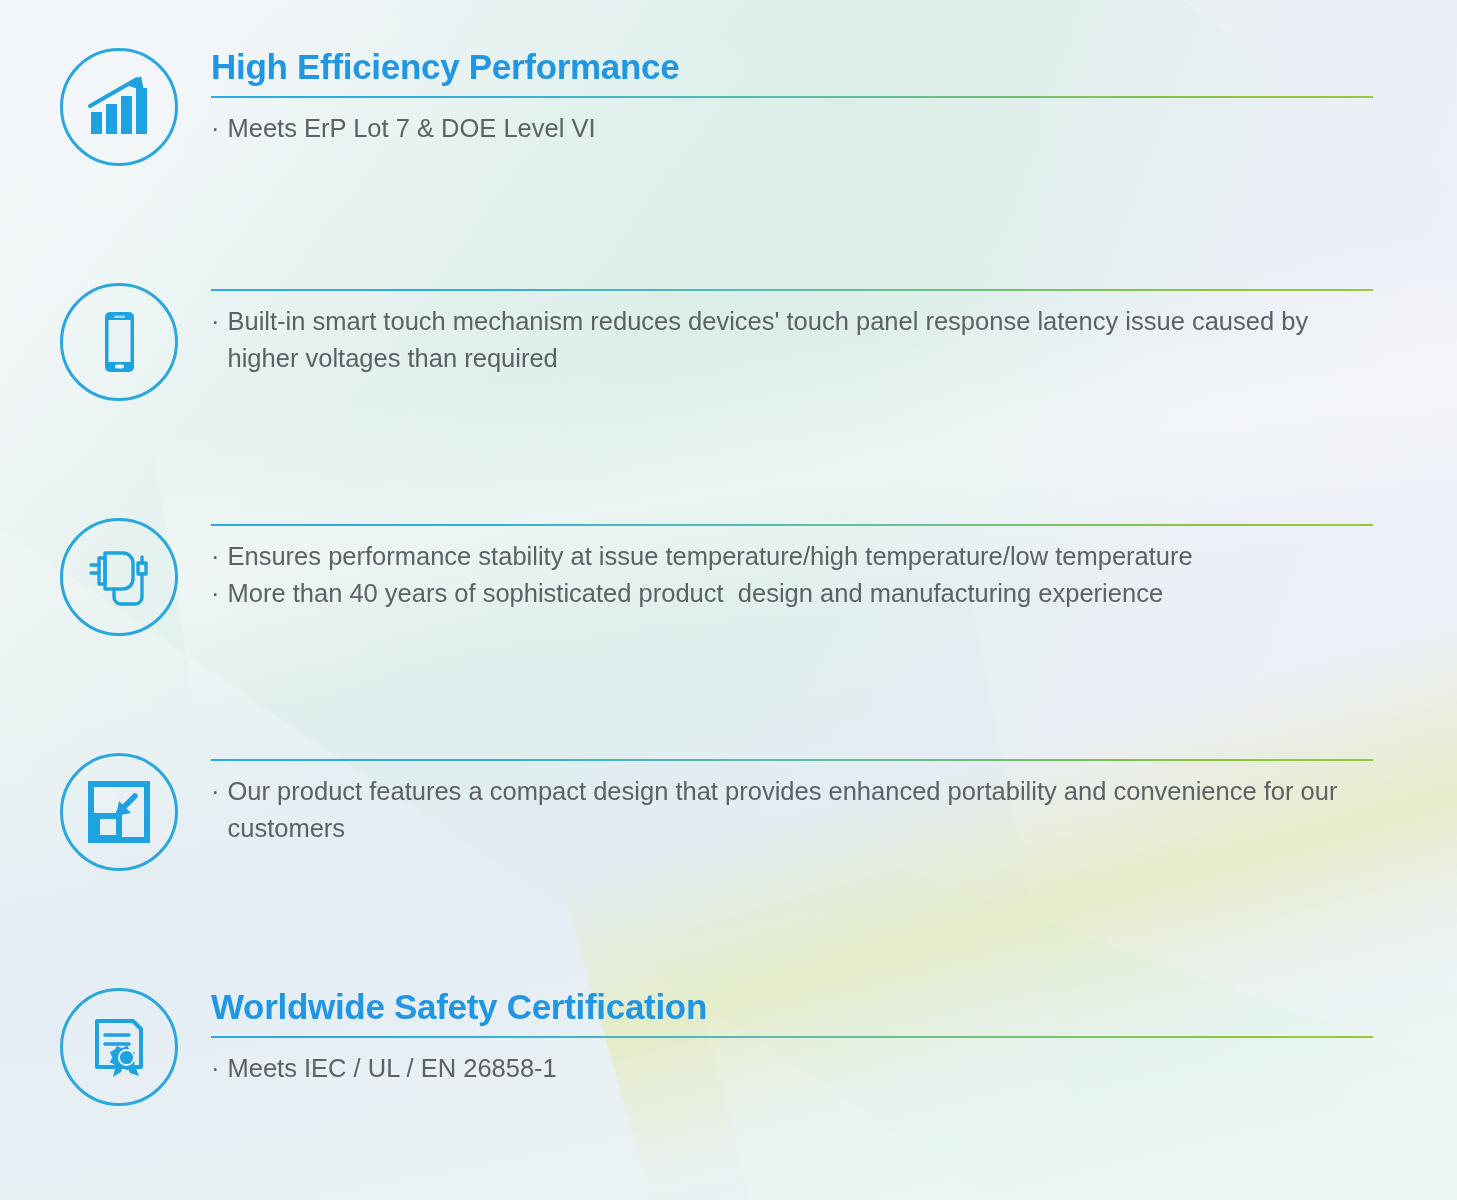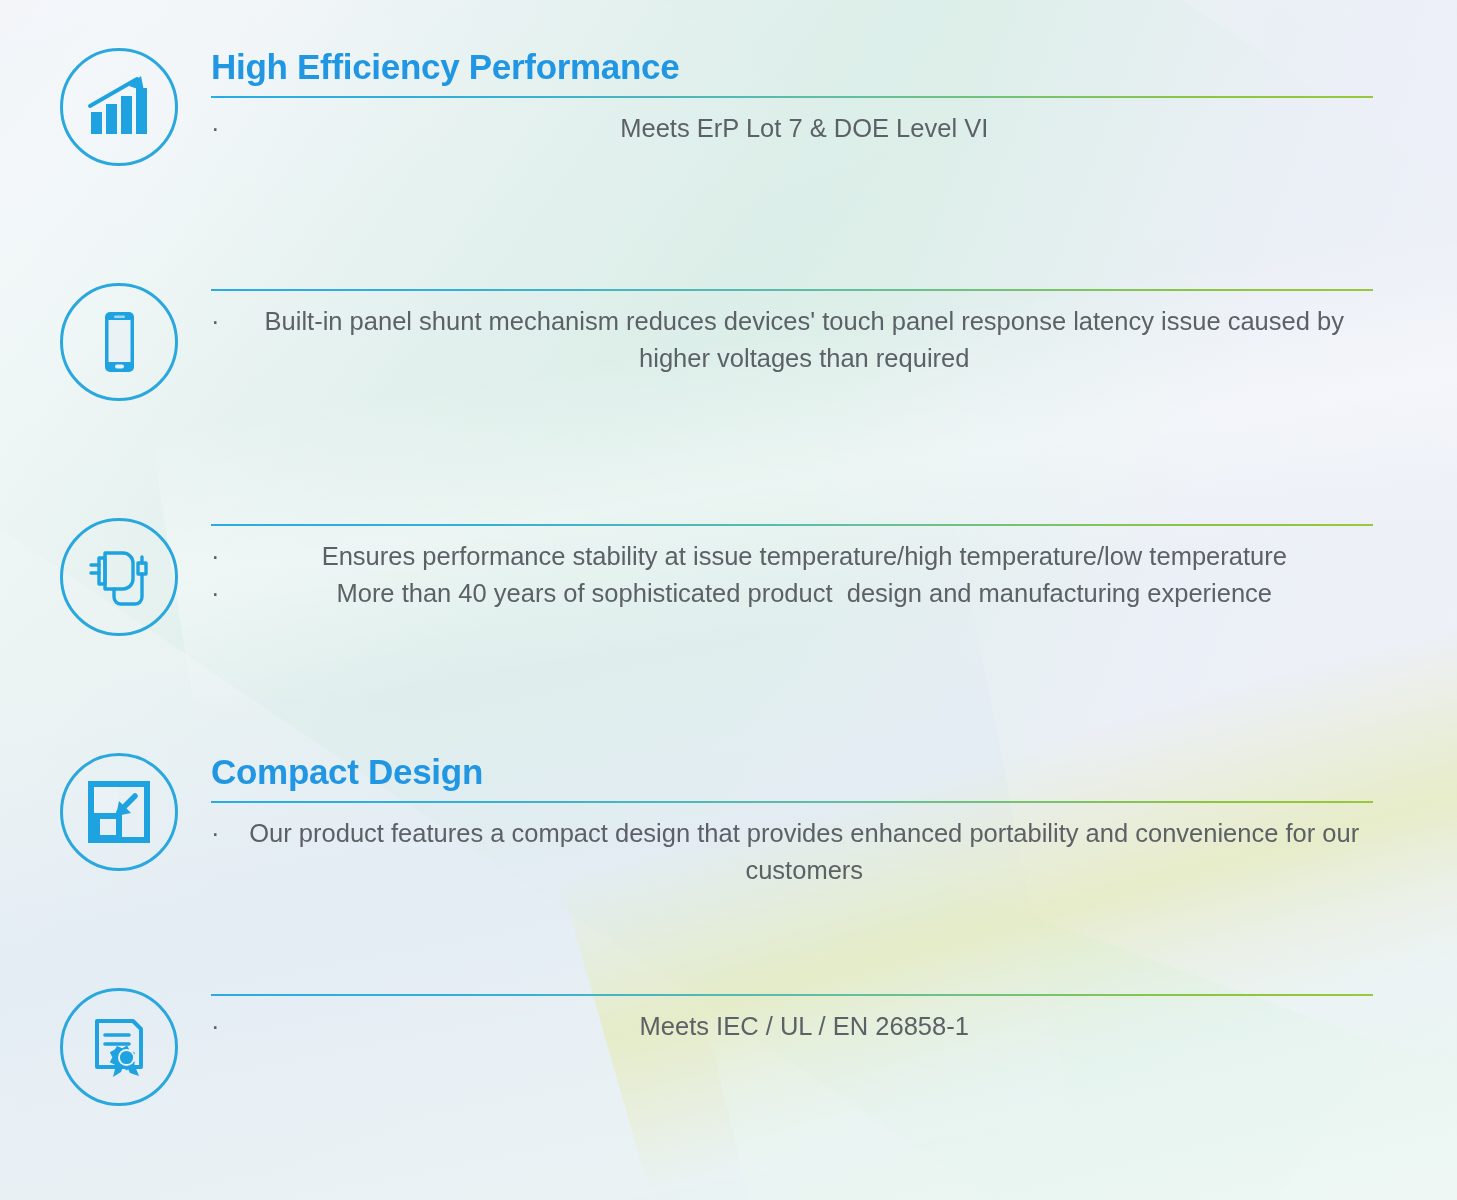--- a/index.html
+++ b/index.html
@@ -164,21 +164,21 @@
     display: flex;
     align-items: flex-start;
     white-space: pre-wrap;
   }
   .bullet .dot {
     color: #5c6166;
     margin-right: 8px;
     flex: 0 0 auto;
     line-height: 37px;
   }
-  .bullet .btext { flex: 1 1 auto; text-align: center; }
+  .bullet .btext { flex: 1 1 auto; }
 
   
   #feature-0 { top: 46px; }
   #feature-0 .rule { width: 1162px; }
   #feature-1 { top: 281px; }
   #feature-1 .rule { width: 1162px; }
   #feature-2 { top: 516px; }
   #feature-2 .rule { width: 1162px; }
   #feature-3 { top: 751px; }
   #feature-3 .rule { width: 1162px; }
@@ -241,21 +241,21 @@
             <rect x="32" y="10.5" width="11" height="2.4" rx="1.2" fill="#9fd9f0"></rect>
             <rect x="33" y="59.5" width="9" height="4" rx="2" fill="#eaf2f5"></rect>
           </svg>
         </div>
       </div>
       <div class="feature-body">
         <div class="rule"></div>
         <div class="bullets">
           <div class="bullet">
             <span class="dot">·</span>
-            <span class="btext">Built-in panel shunt mechanism reduces devices' touch panel response latency issue caused by higher voltages than required</span>
+            <span class="btext">Built-in smart touch mechanism reduces devices' touch panel response latency issue caused by higher voltages than required</span>
           </div>
         </div>
       </div>
     </div>
 
     <div class="feature" id="feature-2">
       <div class="icon-wrap">
         <div class="icon-circle">
           <svg width="76" height="76" viewBox="0 0 76 76" aria-hidden="true">
             <g fill="none" stroke="#1ea2e0" stroke-width="3.4" stroke-linejoin="round" stroke-linecap="round">
@@ -302,21 +302,20 @@
             <path d="M14 40 H36 V62 H14 Z" fill="none" stroke="#1ea2e0" stroke-width="6"></path>
 
             <g stroke="#1ea2e0" stroke-width="5.5" stroke-linecap="round" fill="none">
               <path d="M52 20 L36 36"></path>
             </g>
             <path d="M33 40 L48 37 L36 25 Z" fill="#1ea2e0"></path>
           </svg>
         </div>
       </div>
       <div class="feature-body">
-        <div class="feature-title">Compact Design</div>
         <div class="rule"></div>
         <div class="bullets">
           <div class="bullet">
             <span class="dot">·</span>
             <span class="btext">Our product features a compact design that provides enhanced portability and convenience for our customers</span>
           </div>
         </div>
       </div>
     </div>
 
@@ -336,20 +335,21 @@
               <path d="M50 50 L56 65 L47 62 L43 54 Z"></path>
             </g>
 
             <path d="M42 31 l5.2 2.2 5.0 -2.6 2.6 5.0 5.2 2.2 -2.2 5.2 2.2 5.2 -5.2 2.2 -2.6 5.0 -5.0 -2.6 -5.2 2.2 -2.2 -5.2 -5.0 -2.6 2.6 -5.0 -2.6 -5.0 5.0 -2.6 Z" transform="translate(-8,4)" fill="#1ea2e0"></path>
             <circle cx="43.5" cy="46.5" r="8.5" fill="#eaf2f5"></circle>
             <circle cx="43.5" cy="46.5" r="6.6" fill="#1ea2e0"></circle>
           </svg>
         </div>
       </div>
       <div class="feature-body">
+        <div class="feature-title">Worldwide Safety Certification</div>
         <div class="rule"></div>
         <div class="bullets">
           <div class="bullet">
             <span class="dot">·</span>
             <span class="btext">Meets IEC / UL / EN 26858-1</span>
           </div>
         </div>
       </div>
     </div>
 

